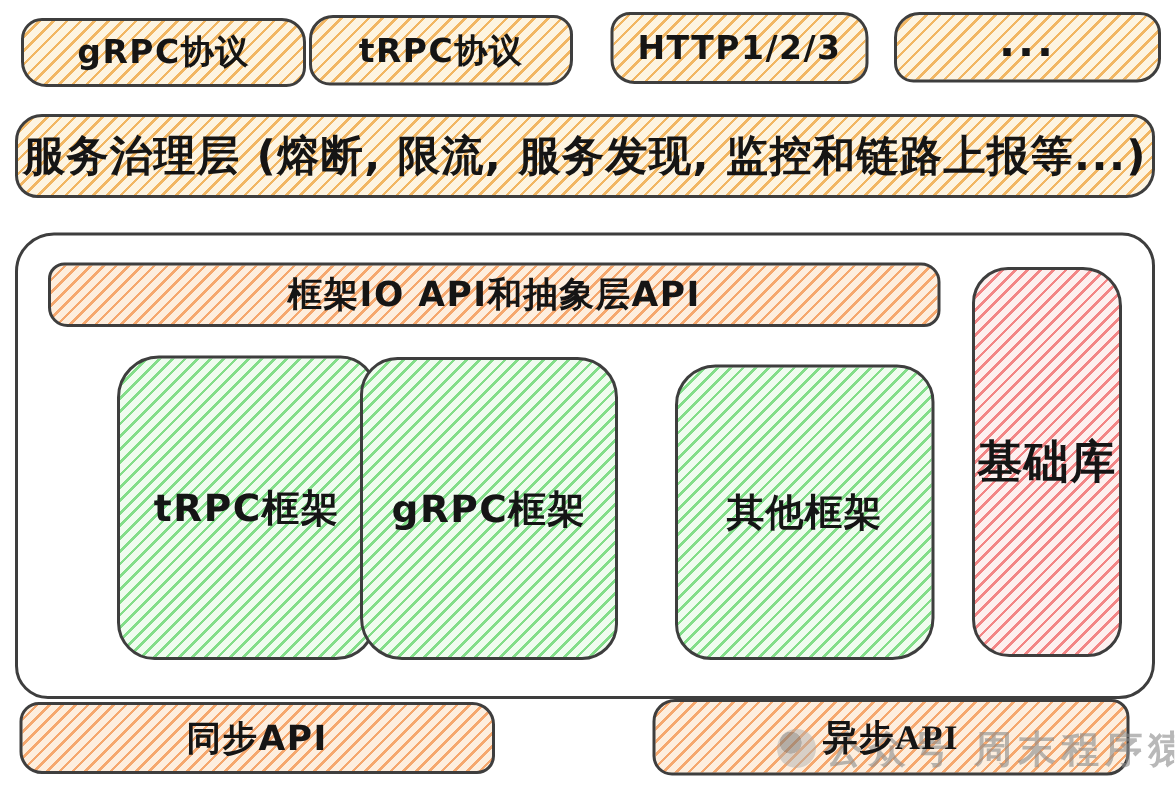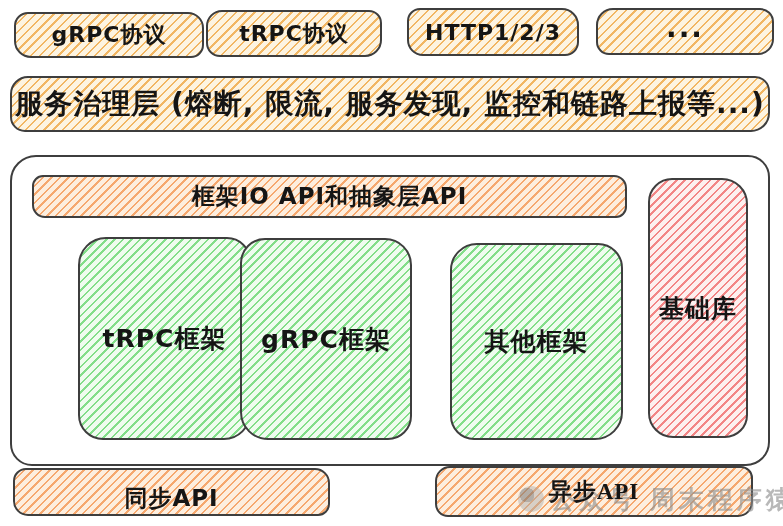--- a/index.html
+++ b/index.html
@@ -52,23 +52,23 @@
   .container{
     position:absolute;left:10px;top:155px;width:760px;height:311px;
     border:2.5px solid #3e3e3e;border-radius:26px 22px 24px 22px;
     background:#ffffff;box-sizing:border-box;
   }
   .iobar{left:32px;top:175px;width:595px;height:43px;font-size:23px;border-radius:11px 13px 11px 13px;justify-content:center;}
   .fw{font-size:25px;}
   .f1{left:35px;top:237px;width:173px;height:203px;border-radius:28px 24px 27px 25px;margin-left:43px;}
   .f2{left:240px;top:238px;width:172px;height:202px;border-radius:25px 27px 24px 28px;}
   .f3{left:450px;top:243px;width:173px;height:197px;border-radius:27px 25px 28px 24px;}
-  .baselib{left:648px;top:178px;width:100px;height:260px;font-size:25px;border-radius:24px 26px 23px 25px;}
+  .baselib{left:648px;top:178px;width:100px;height:260px;font-size:30px;border-radius:24px 26px 23px 25px;}
   .apibox{font-size:23px;}
-  .a1{left:13px;top:468px;width:317px;height:48px;border-radius:13px 15px 12px 15px;align-items:flex-end;}
+  .a1{left:13px;top:468px;width:317px;height:48px;border-radius:13px 15px 12px 15px;}
   .a2{left:435px;top:466px;width:318px;height:51px;border-radius:15px 12px 15px 13px;font-family:Liberation Serif, serif;}
   .a2 .label{position:relative;z-index:3;}
   .watermark{
     position:absolute;left:518px;top:482px;height:34px;
     display:flex;align-items:center;gap:6px;z-index:2;
     color:rgba(140,140,140,.62);
     font-size:25px;font-weight:700;letter-spacing:4px;white-space:nowrap;
   }
   .wm-logo{
     width:26px;height:26px;border-radius:50%;

